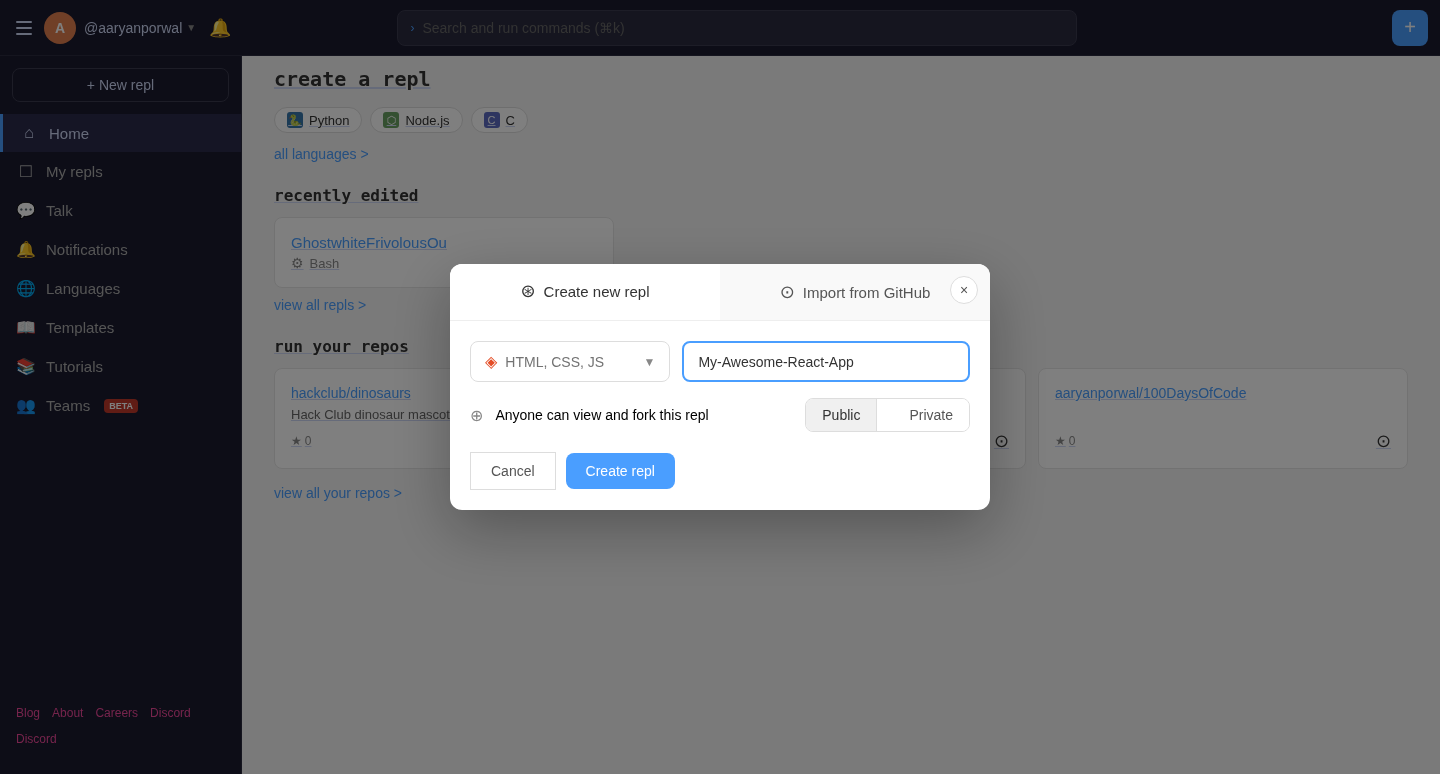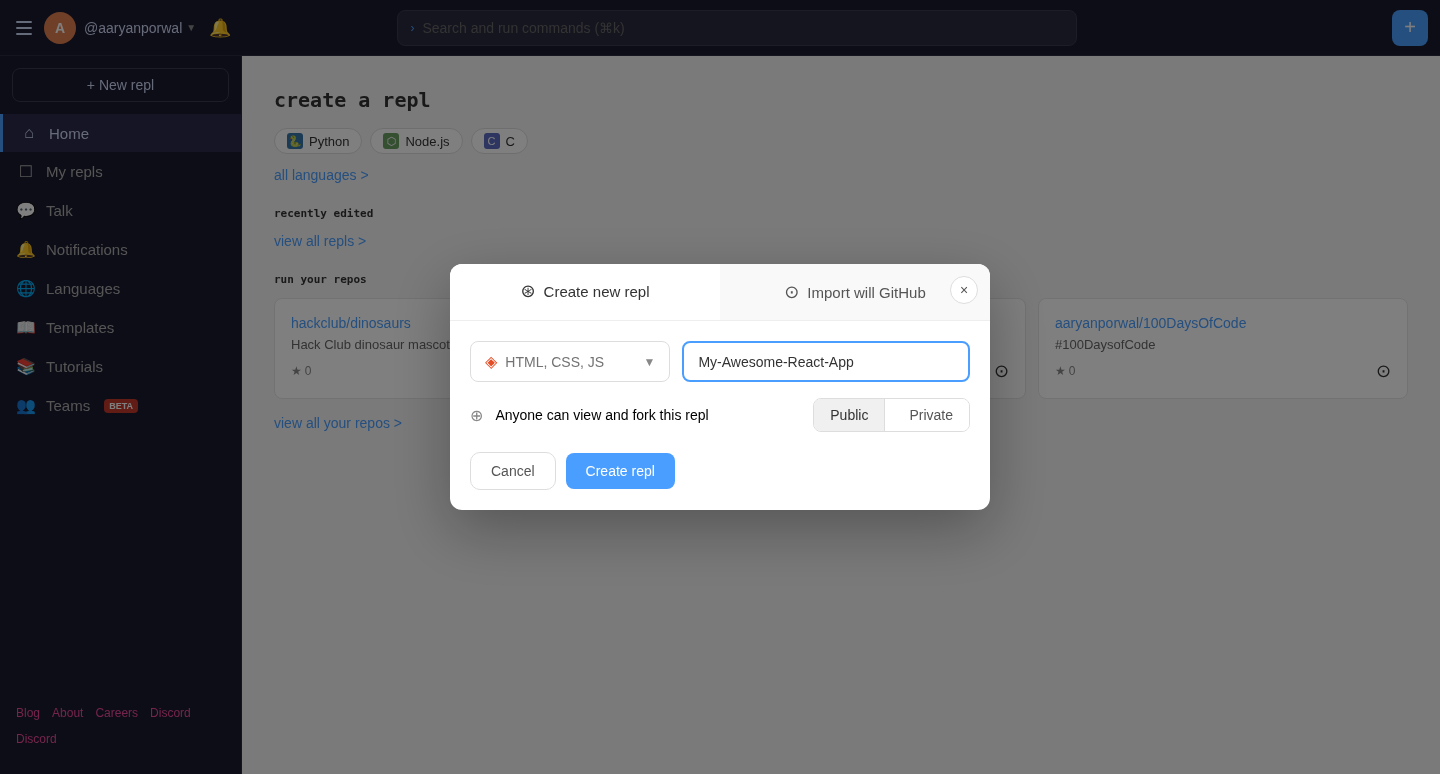--- a/index.html
+++ b/index.html
@@ -99,42 +99,43 @@
       padding: 16px;
       display: flex; gap: 12px; flex-wrap: wrap;
     }
     .sidebar-footer a { color: #ec4899; font-size: 12px; text-decoration: none; cursor: pointer; }
 
     
     .main-content {
       flex: 1;
       background: #f5f5f5;
       overflow-y: auto;
-      padding: 32px 32px;
+      padding: 11px 32px;
       position: relative;
+      text-decoration: underline;
     }
     .section-title { font-size: 20px; font-weight: 600; color: #333; margin-bottom: 16px; font-family: monospace; }
     .language-pills { display: flex; gap: 8px; margin-bottom: 12px; flex-wrap: wrap; }
     .pill {
       display: flex; align-items: center; gap: 6px;
       background: white;
       border: 1px solid #ddd;
       border-radius: 20px;
       padding: 4px 12px;
       font-size: 13px;
       color: #333;
       cursor: pointer;
     }
     .pill-icon { width: 16px; height: 16px; border-radius: 3px; display: flex; align-items: center; justify-content: center; font-size: 11px; }
     .pill-py { background: #3776ab; color: white; }
     .pill-node { background: #68a063; color: white; }
     .pill-c { background: #5c6bc0; color: white; }
     .view-all-link { color: #4a9eff; font-size: 14px; cursor: pointer; margin-bottom: 24px; display: inline-block; }
 
-    .section-subtitle { font-size: 11px; font-weight: 600; color: #333; margin-bottom: 12px; font-family: monospace; }
+    .section-subtitle { font-size: 16px; font-weight: 600; color: #333; margin-bottom: 12px; font-family: monospace; }
     .repl-card {
       background: white;
       border-radius: 8px;
       padding: 16px;
       border: 1px solid #e5e5e5;
       cursor: pointer;
     }
     .repl-card-title { color: #4a9eff; font-size: 15px; font-weight: 500; margin-bottom: 4px; }
     .repl-card-sub { color: #888; font-size: 13px; display: flex; align-items: center; gap: 6px; }
     .bash-icon { font-size: 14px; }
@@ -238,36 +239,36 @@
       outline: none;
     }
     .modal-privacy-row {
       display: flex;
       align-items: center;
       gap: 12px;
       margin-bottom: 20px;
     }
     .privacy-icon { color: #888; font-size: 16px; }
     .privacy-text { color: #000000; font-size: 14px; flex: 1; }
-    .privacy-buttons { display: flex; gap: 8px; border: 1px solid #ddd; border-radius: 8px; overflow: hidden; align-items: flex-end; }
+    .privacy-buttons { display: flex; gap: 16px; border: 1px solid #ddd; border-radius: 8px; overflow: hidden; align-items: flex-end; }
     .privacy-btn {
       padding: 8px 16px;
       font-size: 14px;
       cursor: pointer;
       background: white;
       border: none;
       color: #555;
     }
     .privacy-btn.active { background: #f0f0f0; color: #333; font-weight: 500; }
     .privacy-btn:first-child { border-right: 1px solid #ddd; }
     .modal-actions { display: flex; gap: 10px; align-items: center; }
     .btn-cancel {
       background: white;
       border: 1px solid #ddd;
-      border-radius: 10px;
+      border-radius: 0;
       padding: 10px 20px;
       font-size: 14px;
       cursor: pointer;
       color: #555;
     }
     .btn-create {
       background: #4a9eff;
       border: none;
       border-radius: 8px;
       padding: 10px 20px;
@@ -362,20 +363,27 @@
         <span>Node.js</span>
       </div>
       <div class="pill">
         <div class="pill-icon pill-c">C</div>
         <span>C</span>
       </div>
     </div>
     <div class="view-all-link">all languages &gt;</div>
 
     <div class="section-subtitle">recently edited</div>
+    <div class="repl-card" style="max-width:340px; margin-bottom:8px;">
+      <div class="repl-card-title">GhostwhiteFrivolousOu</div>
+      <div class="repl-card-sub">
+        <span class="bash-icon">⚙</span>
+        <span>Bash</span>
+      </div>
+    </div>
     <div class="view-all-link" style="margin-bottom:24px;">view all repls &gt;</div>
 
     <div class="section-subtitle">run your repos</div>
     <div class="repos-grid">
       <div class="repo-card">
         <div class="repo-card-title">hackclub/dinosaurs</div>
         <div class="repo-card-desc">Hack Club dinosaur mascots.</div>
         <div class="repo-card-footer">
           <span class="star-count">★ <span>0</span></span>
           <span class="github-icon">⊙</span>
@@ -387,42 +395,41 @@
           <div class="repo-lang">
             <div class="lang-dot"></div>
             <span>HTML</span>
           </div>
           <span class="star-count">★ <span>0</span></span>
           <span class="github-icon">⊙</span>
         </div>
       </div>
       <div class="repo-card">
         <div class="repo-card-title">aaryanporwal/100DaysOfCode</div>
-        <div class="repo-card-desc">#100DaysofCode</div>
         <div class="repo-card-footer">
           <span class="star-count">★ <span>0</span></span>
           <span class="github-icon">⊙</span>
         </div>
       </div>
     </div>
     <div class="view-all-link" style="margin-top:16px;">view all your repos &gt;</div>
   </div>
 </div>
 
 <div class="modal-overlay">
   <div class="modal">
     <button class="modal-close">×</button>
     <div class="modal-tabs">
       <div class="modal-tab active">
         <span class="modal-tab-icon">⊛</span>
         <span>Create new repl</span>
       </div>
       <div class="modal-tab">
         <span class="modal-tab-icon">⊙</span>
-        <span>Import will GitHub</span>
+        <span>Import from GitHub</span>
       </div>
     </div>
     <div class="modal-body">
       <div class="modal-row">
         <div class="language-select">
           <span class="language-select-icon">◈</span>
           <span class="language-select-text">HTML, CSS, JS</span>
           <span class="language-select-arrow">▼</span>
         </div>
         <input class="repl-name-input" type="text" value="My-Awesome-React-App" style="">

